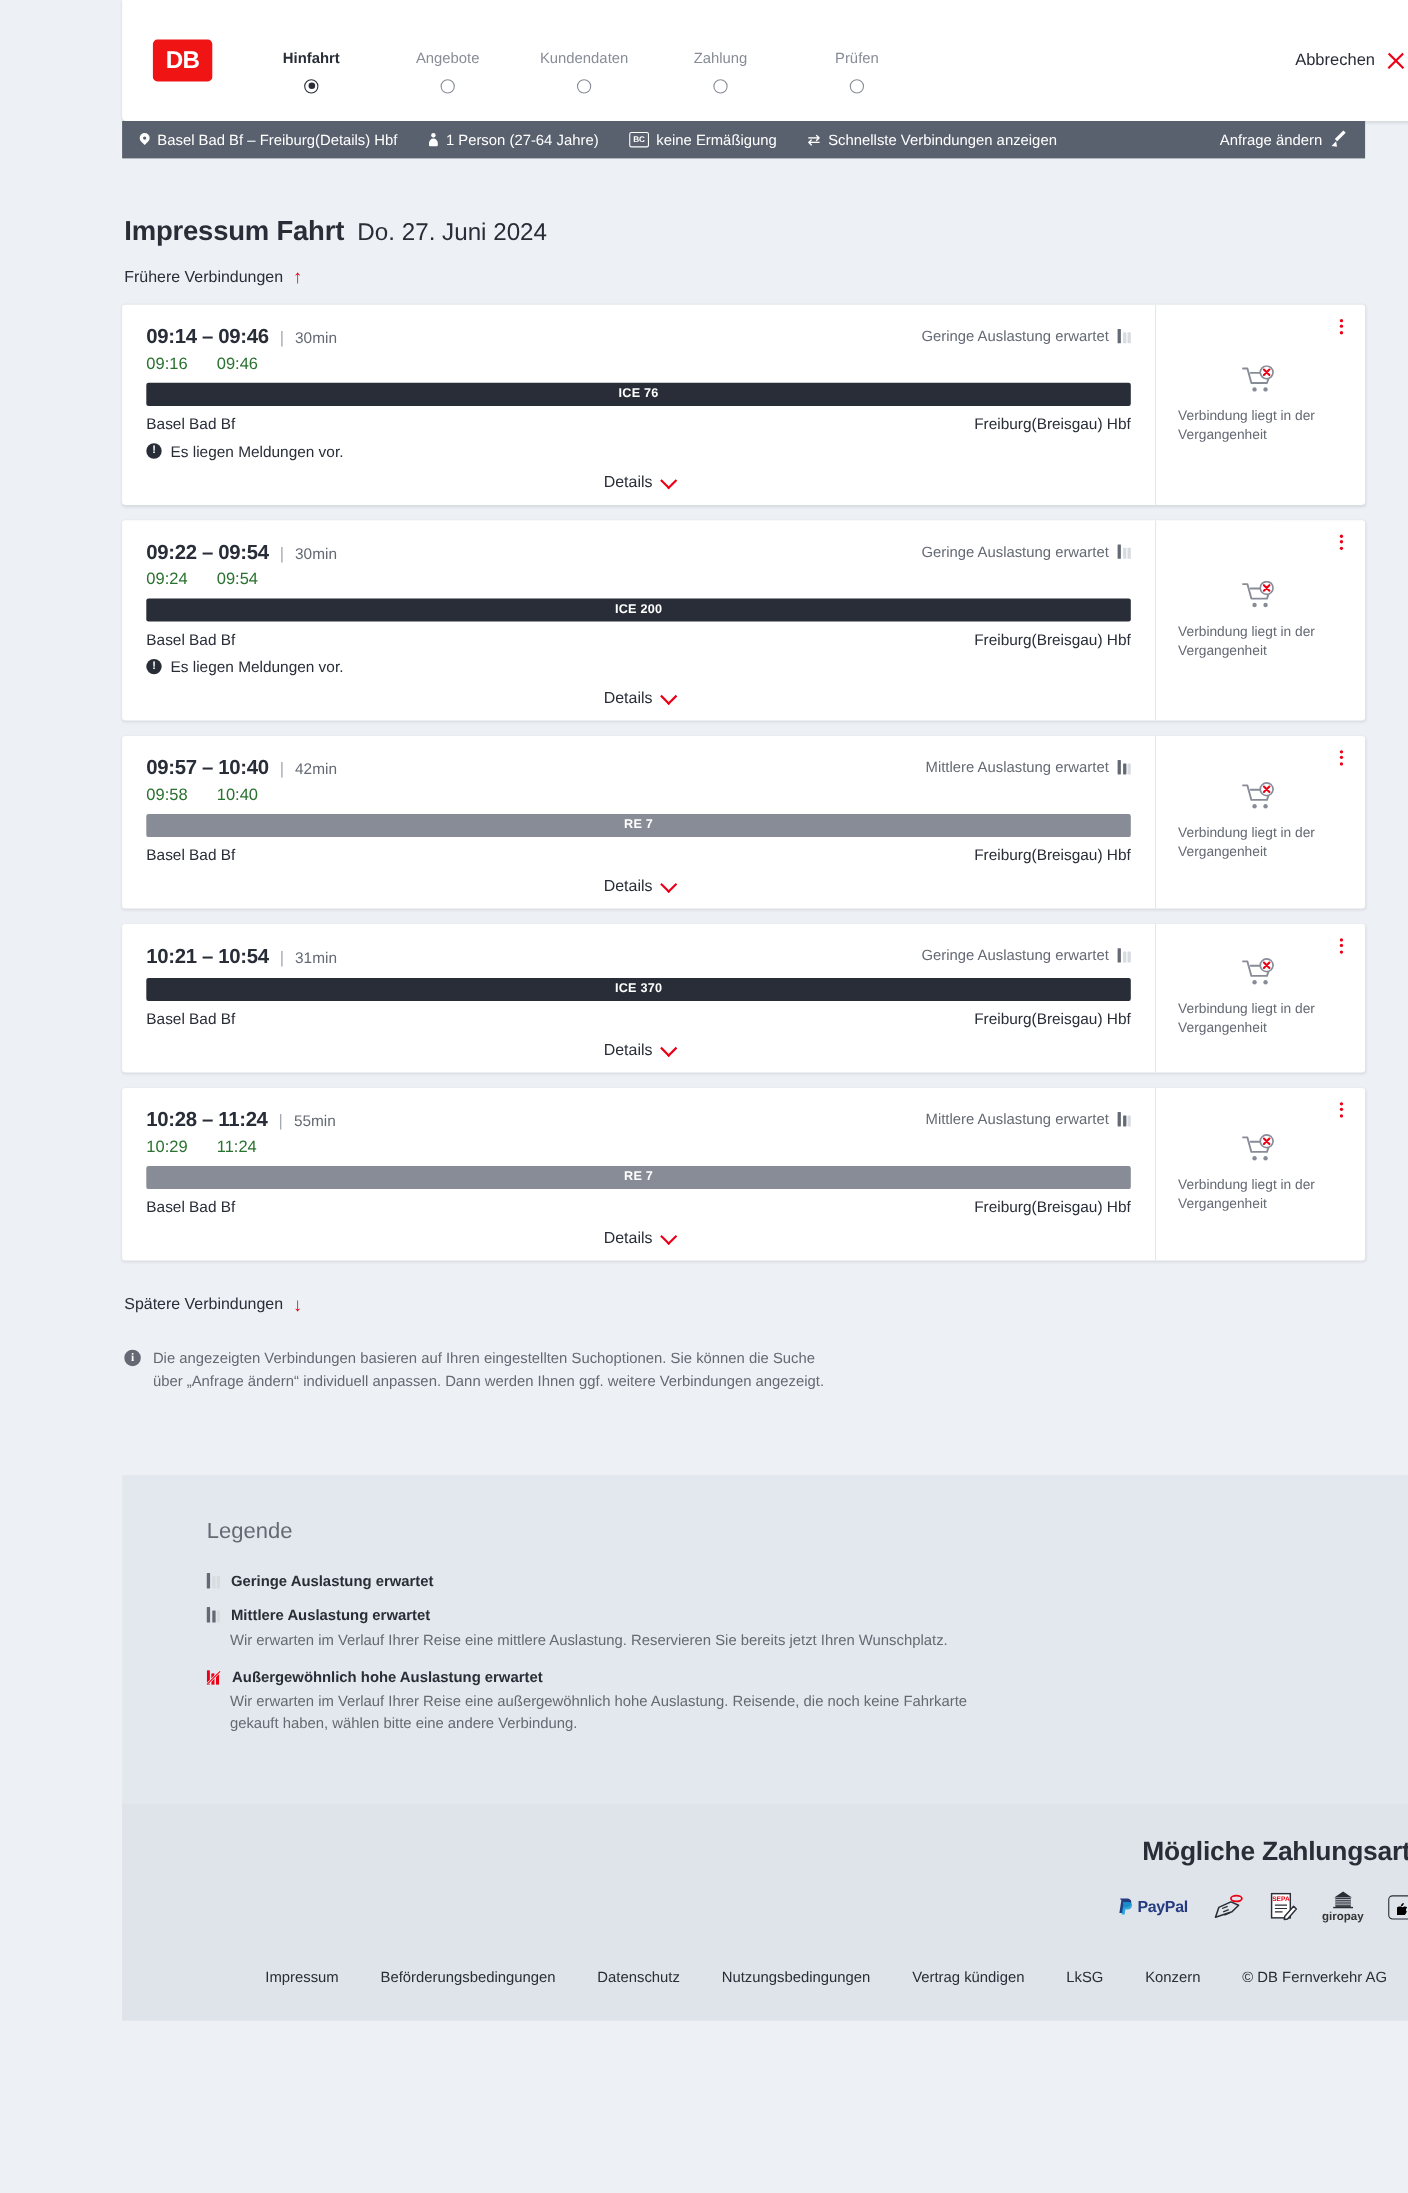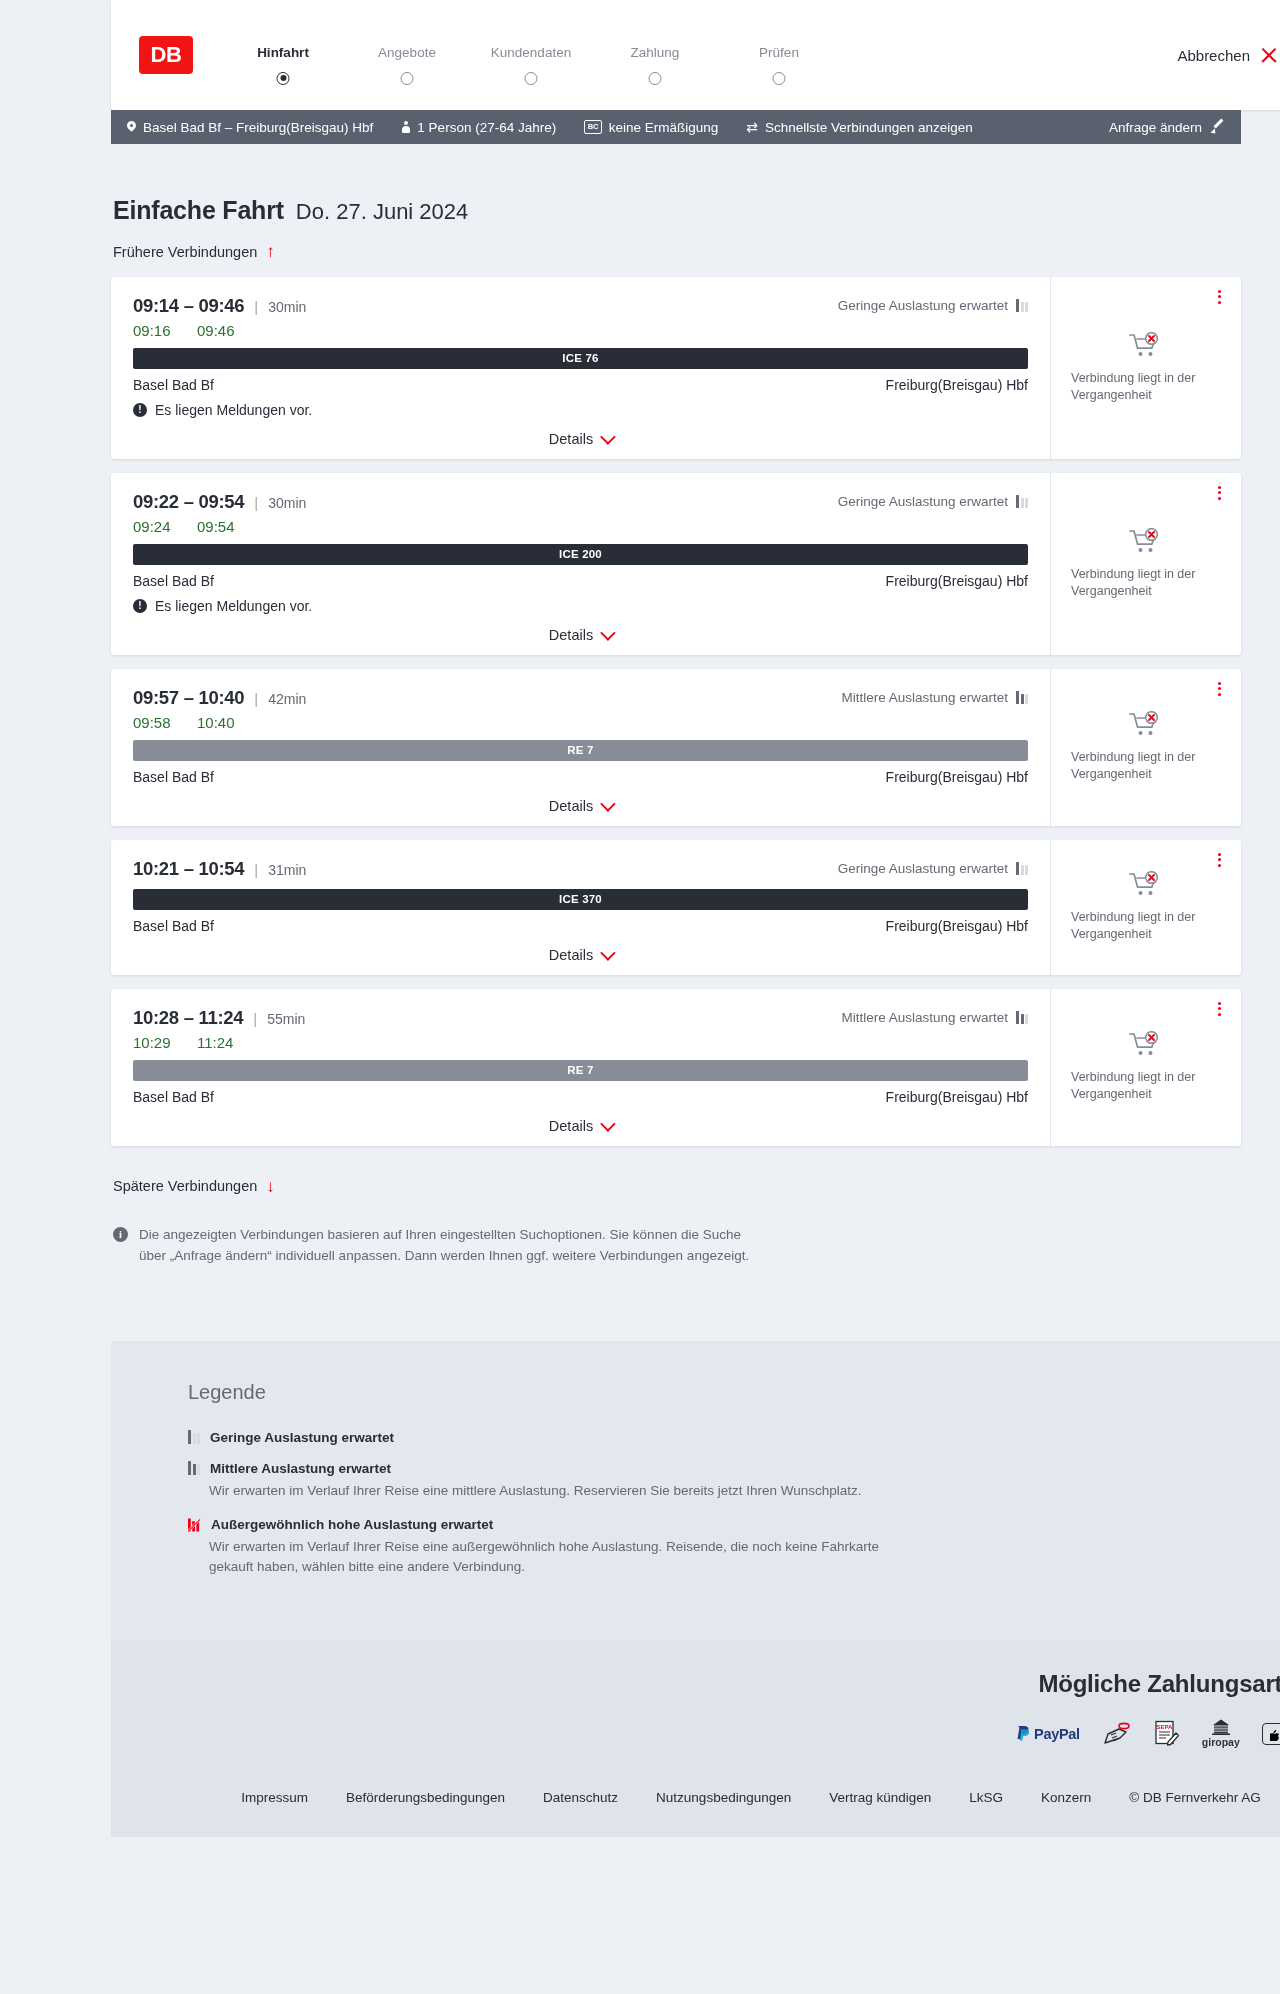--- a/index.html
+++ b/index.html
@@ -453,21 +453,21 @@
 
     <button class="cancel-btn">
       <span>Abbrechen</span>
       <span class="x-icon"></span>
     </button>
   </div>
 
   <div class="searchbar">
     <div class="sb-item">
       <span class="pin-ic ic"></span>
-      <span>Basel Bad Bf – Freiburg(Breisgau) Hbf</span>
+      <span>Basel Bad Bf – Freiburg(Details) Hbf</span>
     </div>
     <div class="sb-item">
       <span class="person-ic ic"></span>
       <span>1 Person (27-64 Jahre)</span>
     </div>
     <div class="sb-item">
       <span class="bc-ic ic">BC</span>
       <span>keine Ermäßigung</span>
     </div>
     <div class="sb-item">
@@ -477,21 +477,21 @@
     <div class="sb-spacer"></div>
     <div class="sb-change">
       <span>Anfrage ändern</span>
       <span class="pencil-ic"></span>
     </div>
   </div>
 
   <div class="main">
 
     <div class="title-row">
-      <span class="title-bold">Einfache Fahrt</span>
+      <span class="title-bold">Impressum Fahrt</span>
       <span class="title-date">Do. 27. Juni 2024</span>
     </div>
 
     <button class="earlier-link">
       <span>Frühere Verbindungen</span>
       <span class="arrow-up">↑</span>
     </button>
 
     <div class="conn-list" id="conn-list">
         <div class="conn-card">

